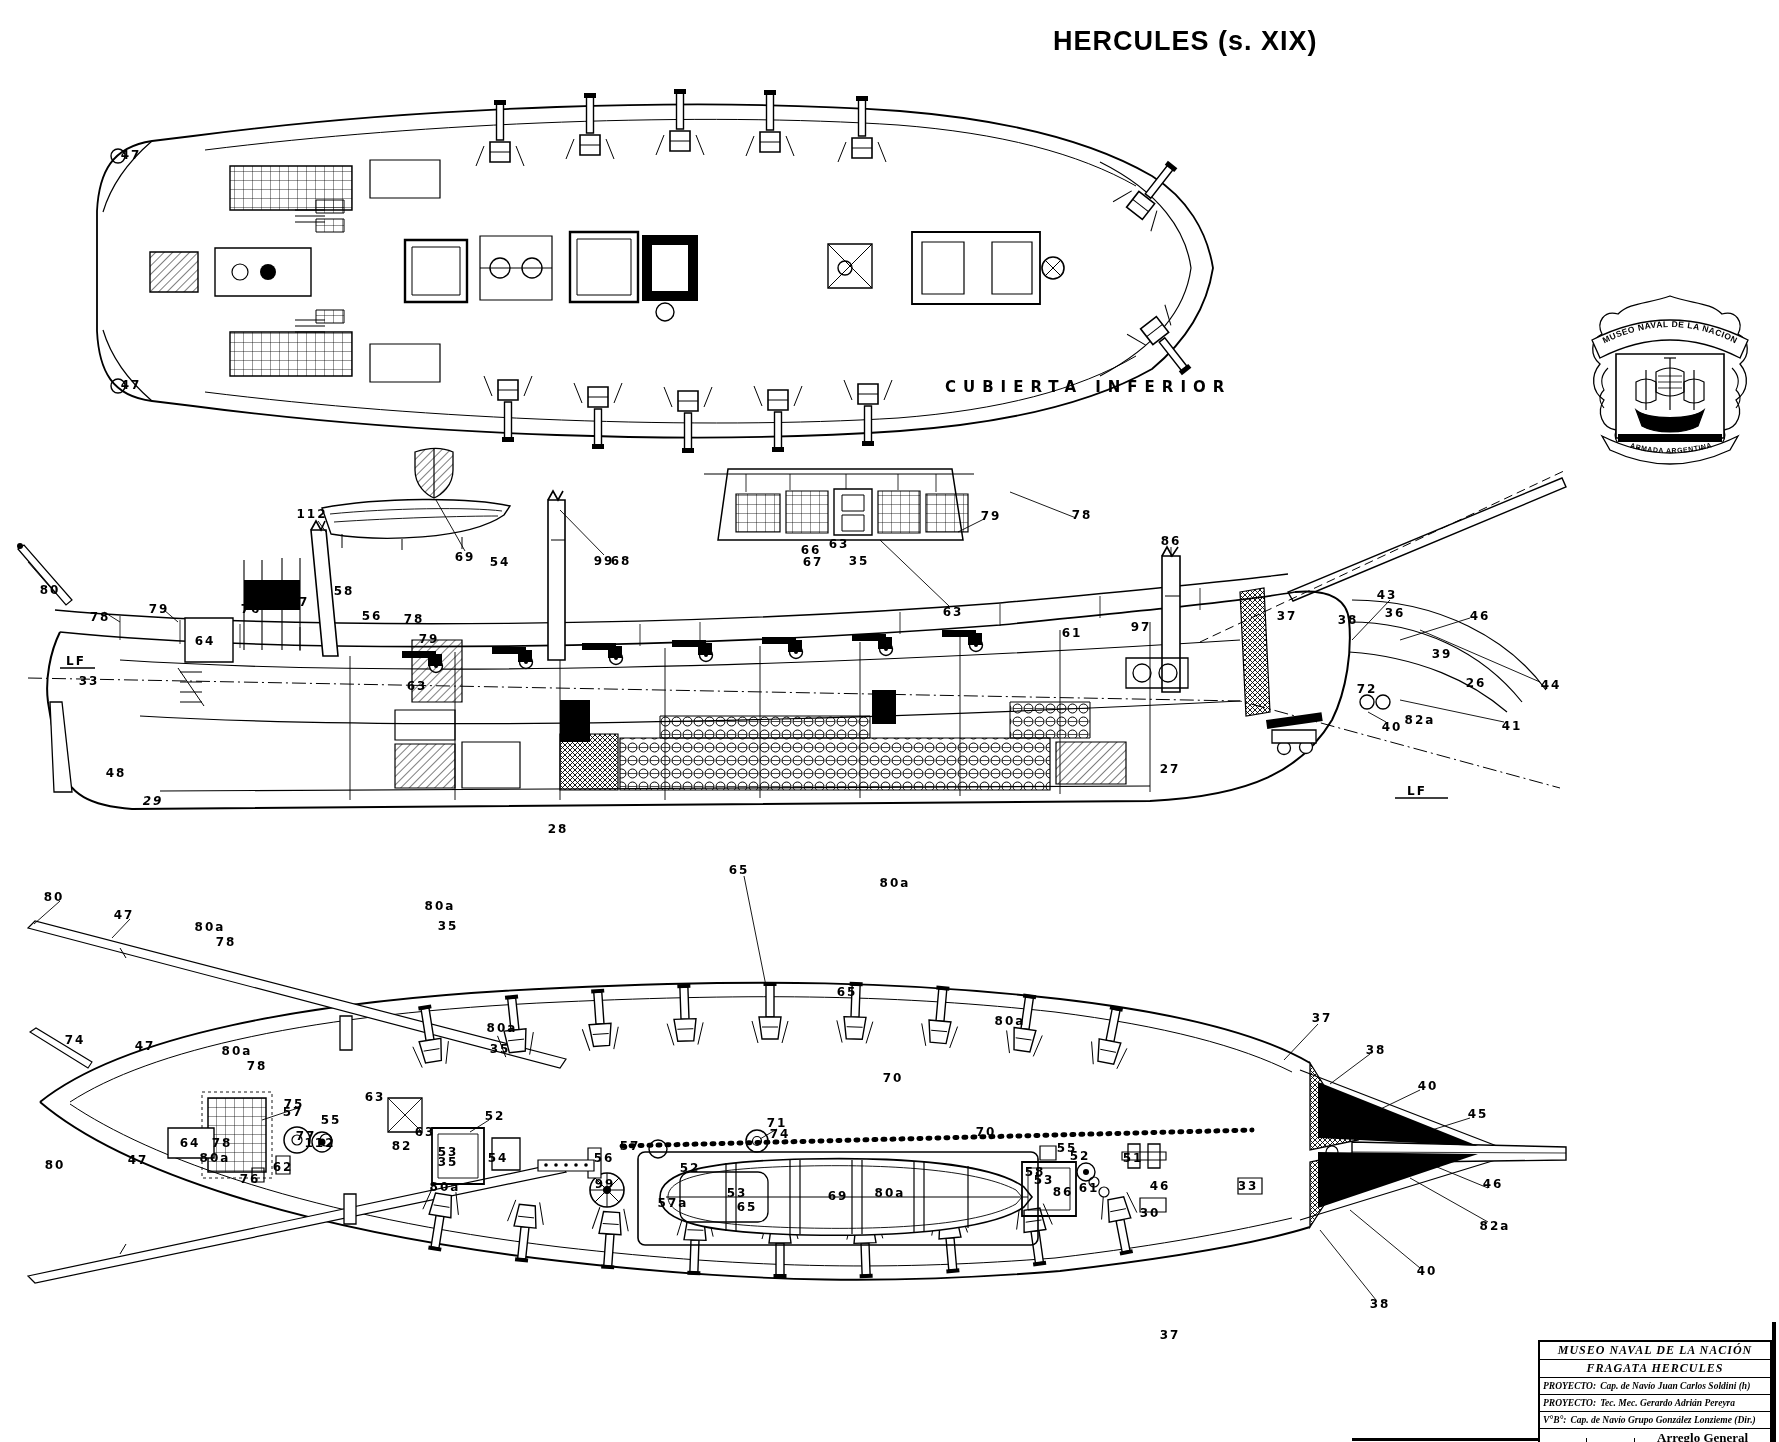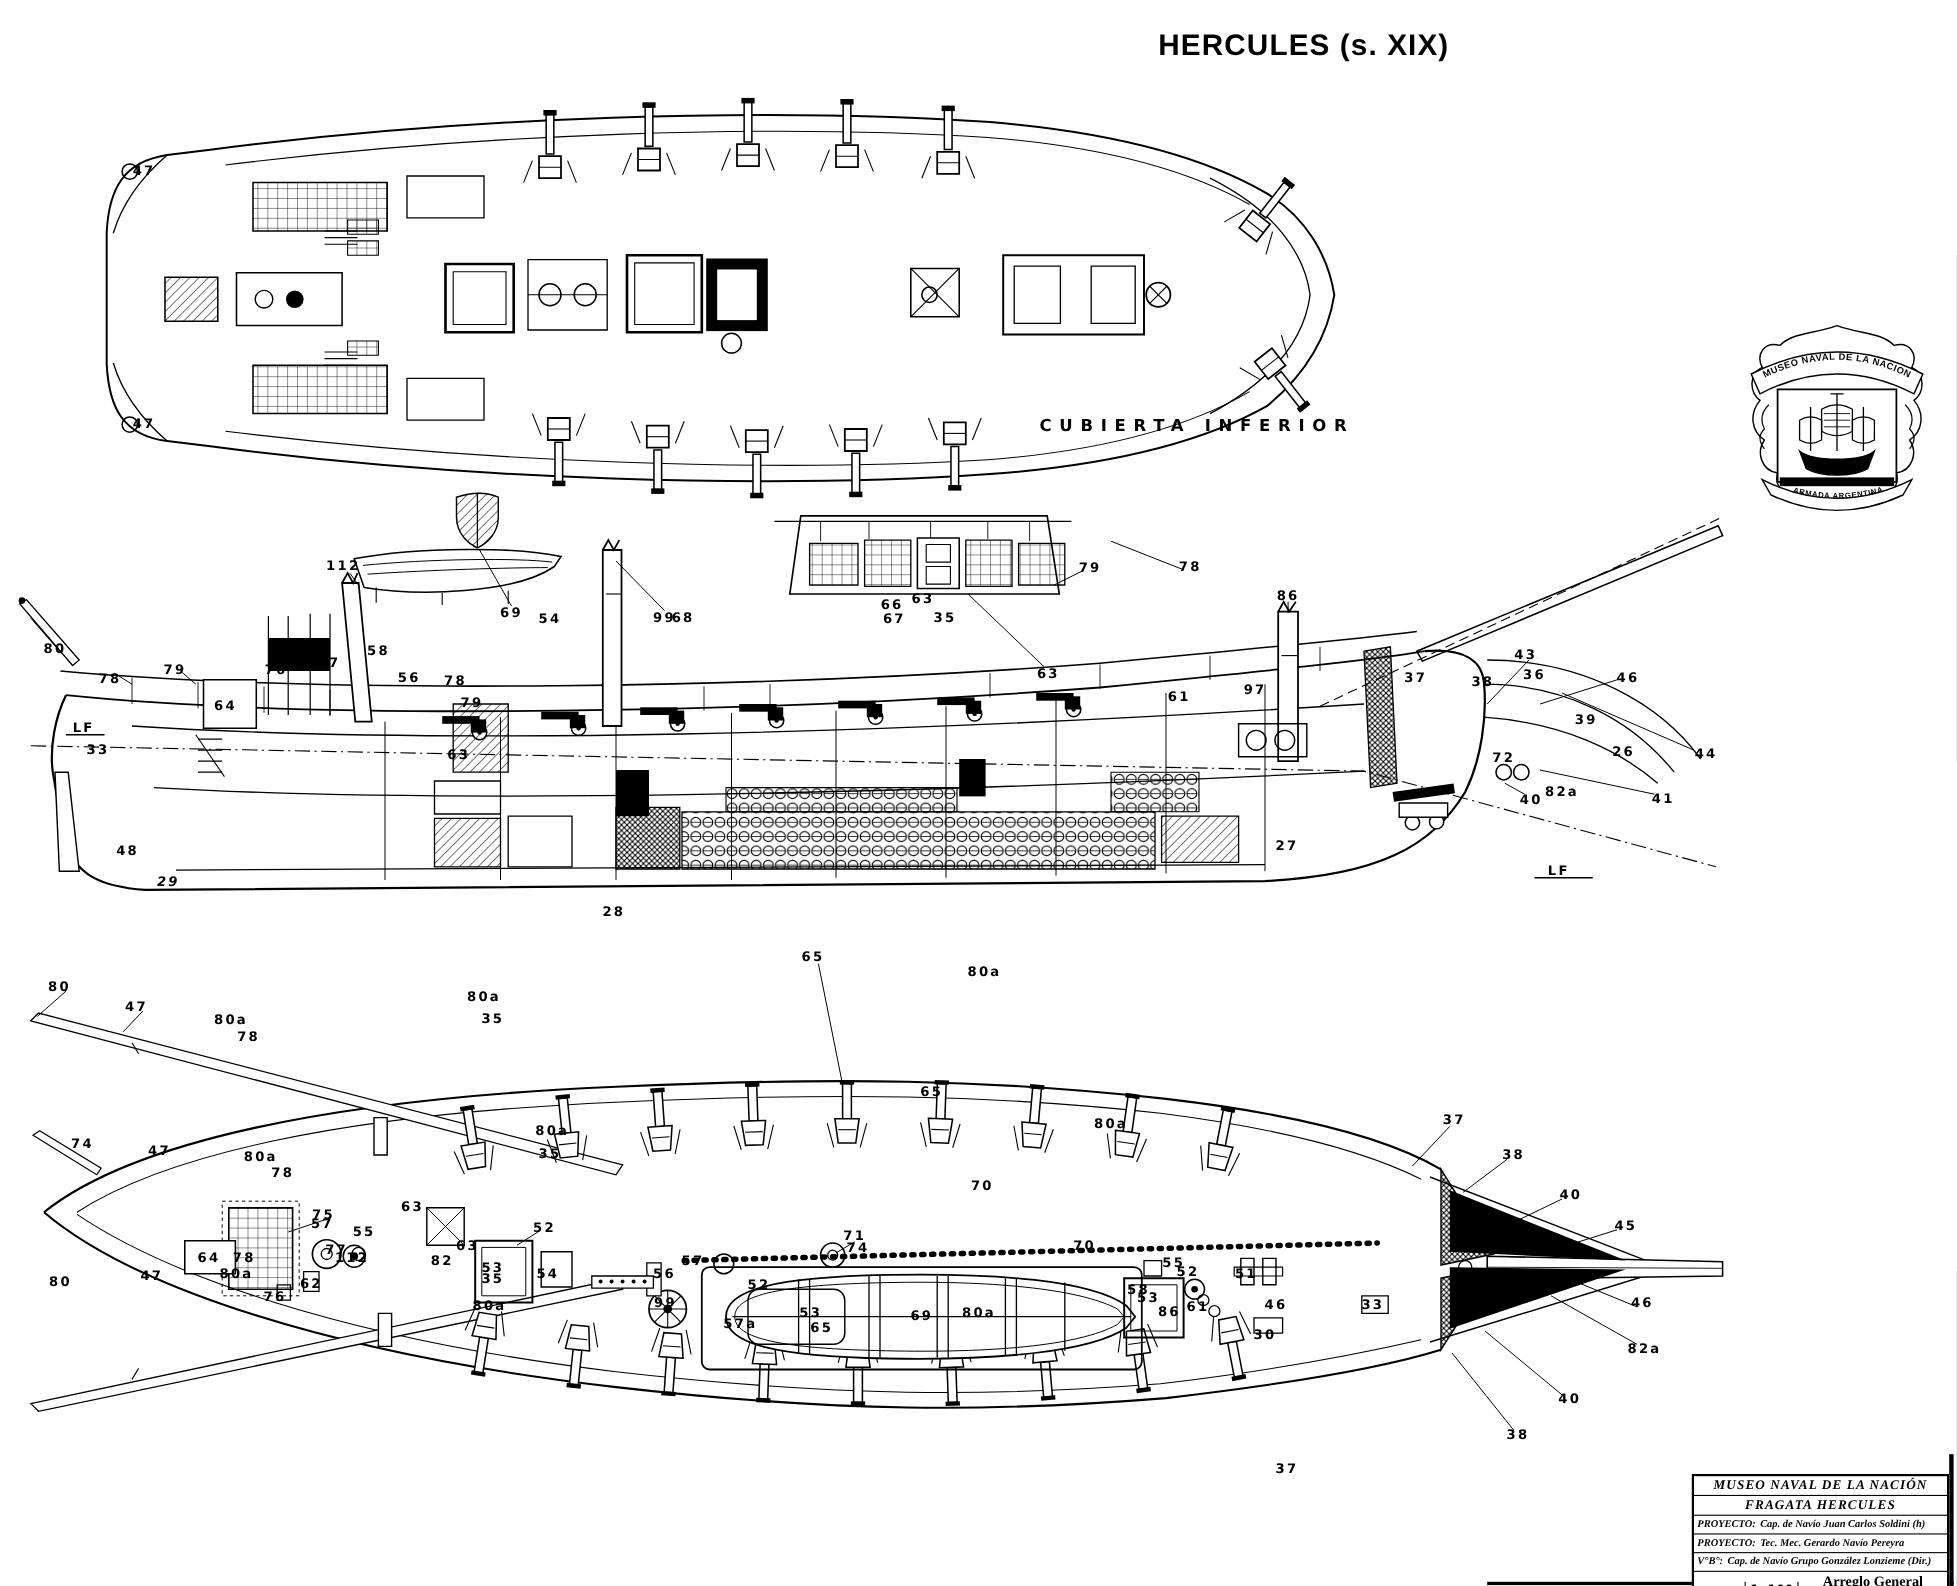--- a/index.html
+++ b/index.html
@@ -606,21 +606,21 @@
 
   <div id="titleblock">
     <div class="tb-row tb-main">MUSEO NAVAL DE LA NACIÓN</div>
     <div class="tb-row tb-main">FRAGATA HERCULES</div>
     <div class="tb-row tb-small">
       <span class="tb-lab">PROYECTO:</span>
       <span>Cap. de Navío Juan Carlos Soldini (h)</span>
     </div>
     <div class="tb-row tb-small">
       <span class="tb-lab">PROYECTO:</span>
-      <span>Tec. Mec. Gerardo Navío Pereyra</span>
+      <span>Tec. Mec. Gerardo Adrián Pereyra</span>
     </div>
     <div class="tb-row tb-small">
       <span class="tb-lab">V°B°:</span>
       <span>Cap. de Navío Grupo González Lonzieme (Dir.)</span>
     </div>
     <div class="tb-row tb-escala tb-flex">
       <span class="esc-lab">ESCALA</span>
       <span class="esc-val">1:100</span>
       <span class="esc-title">Arreglo General Esquemático</span>
     </div>

